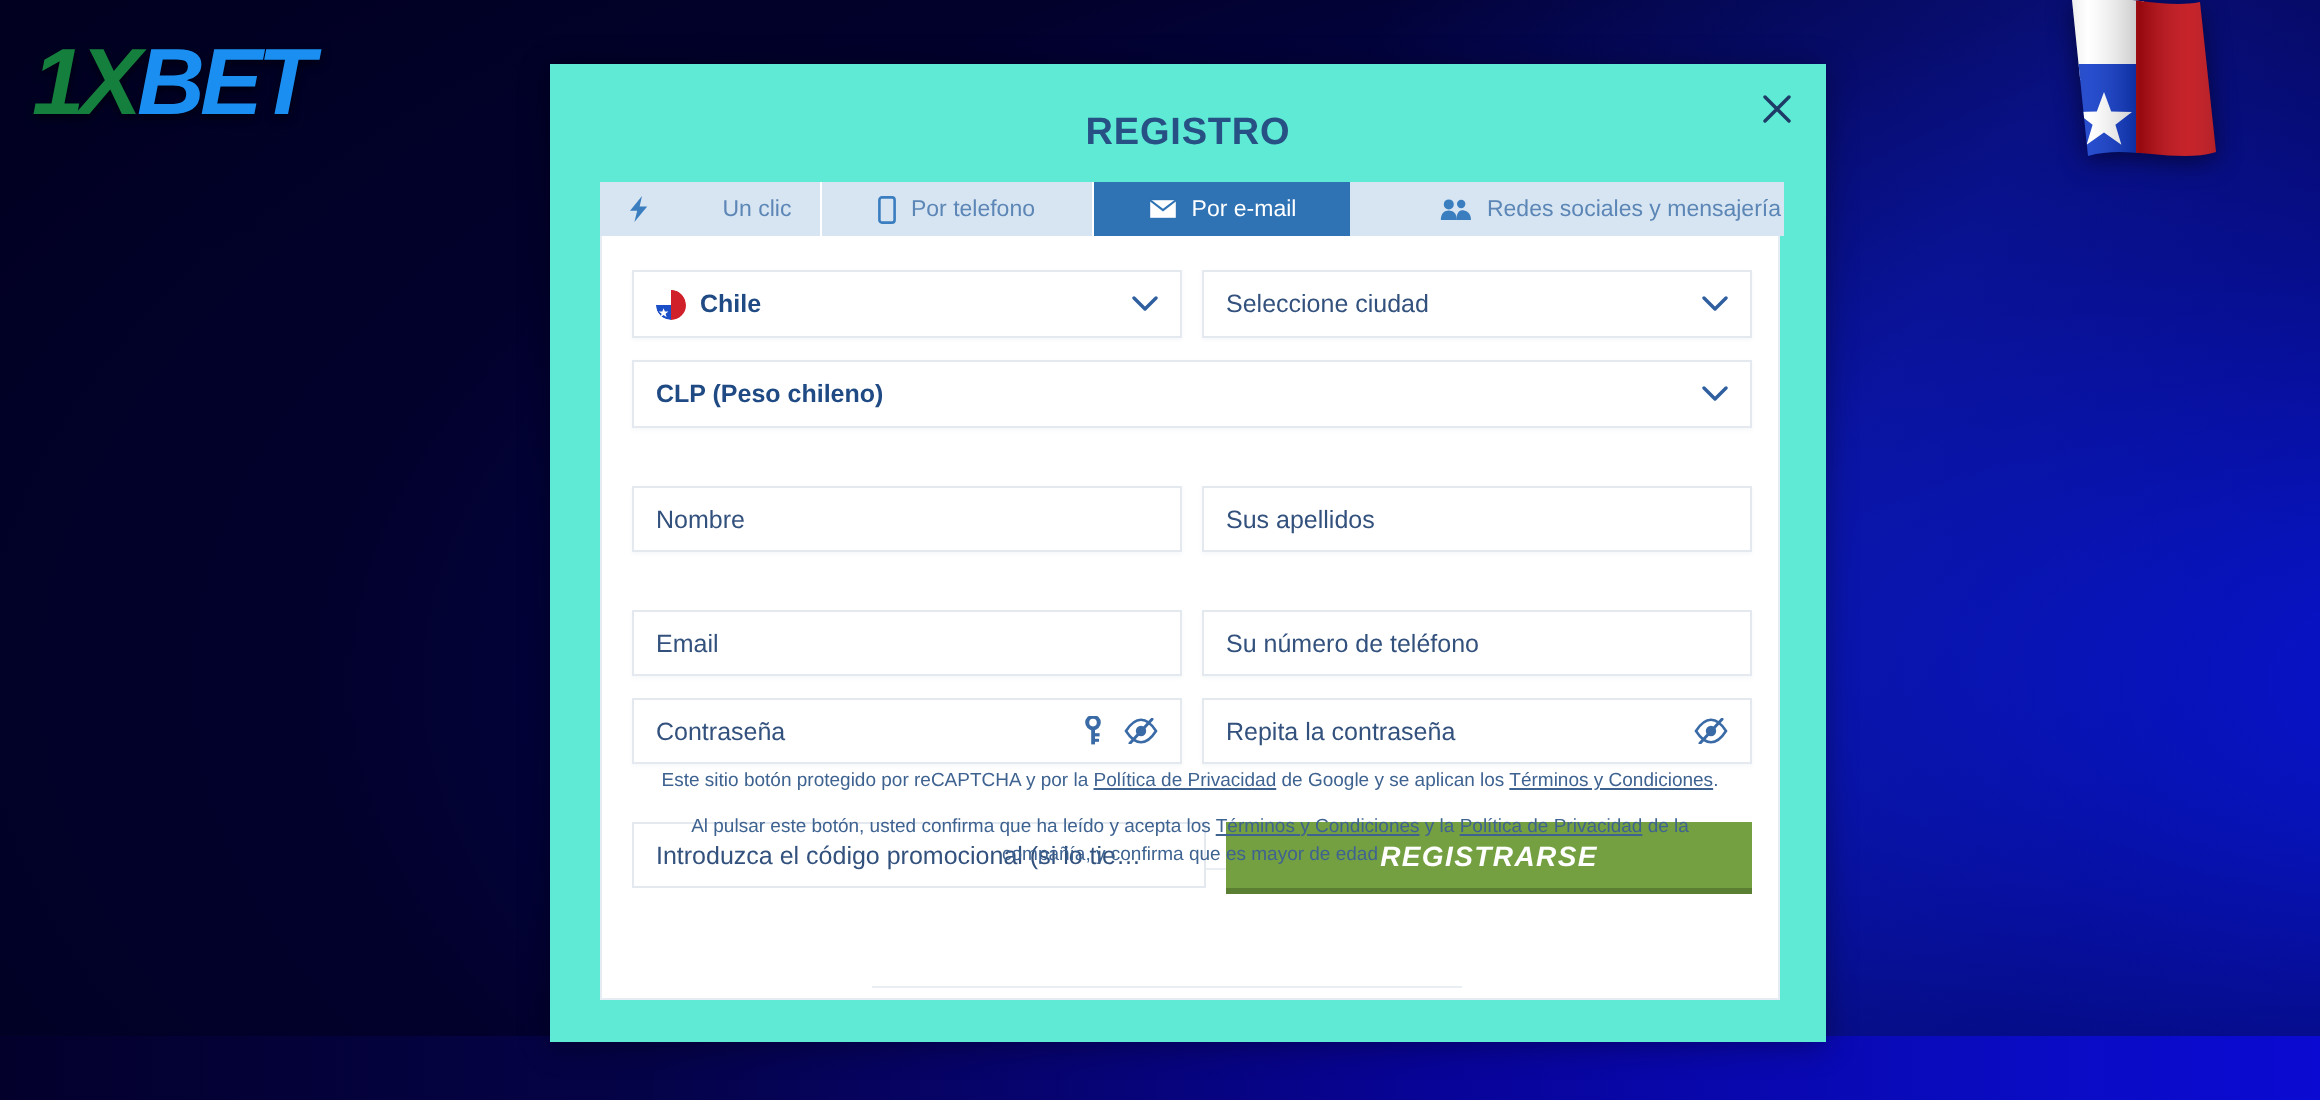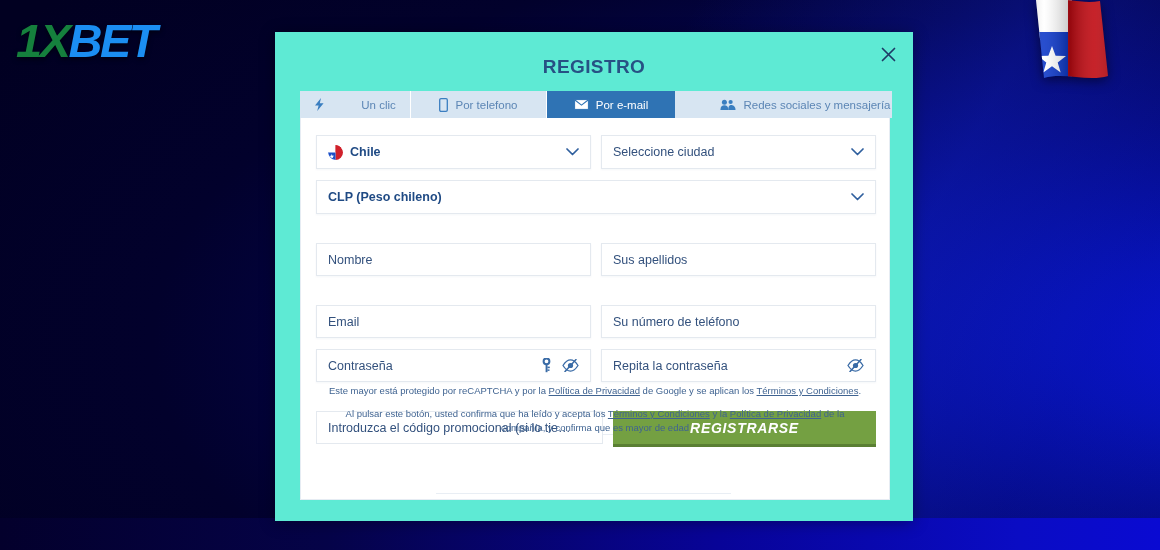--- a/index.html
+++ b/index.html
@@ -365,19 +365,19 @@
           <div class="promo">
             <span>Introduzca el código promocional (si lo tie…</span>
           </div>
           <div class="register">
             <span>REGISTRARSE</span>
           </div>
         </div>
       </div>
 
       <div class="legal">
-        <div class="l1"><span>Este mayor está protegido por reCAPTCHA y por la </span><a>Política de Privacidad</a><span> de Google y se aplican los </span><a>Términos y Condiciones</a><span>.</span></div>
+        <div class="l1"><span>Este sitio botón protegido por reCAPTCHA y por la </span><a>Política de Privacidad</a><span> de Google y se aplican los </span><a>Términos y Condiciones</a><span>.</span></div>
         <div class="l2"><span>Al pulsar este botón, usted confirma que ha leído y acepta los </span><a>Términos y Condiciones</a><span> y la </span><a>Política de Privacidad</a><span> de la compañía, y confirma que es mayor de edad</span></div>
       </div>
 
     </div>
   </div>
 </div>
 
 </body></html>

